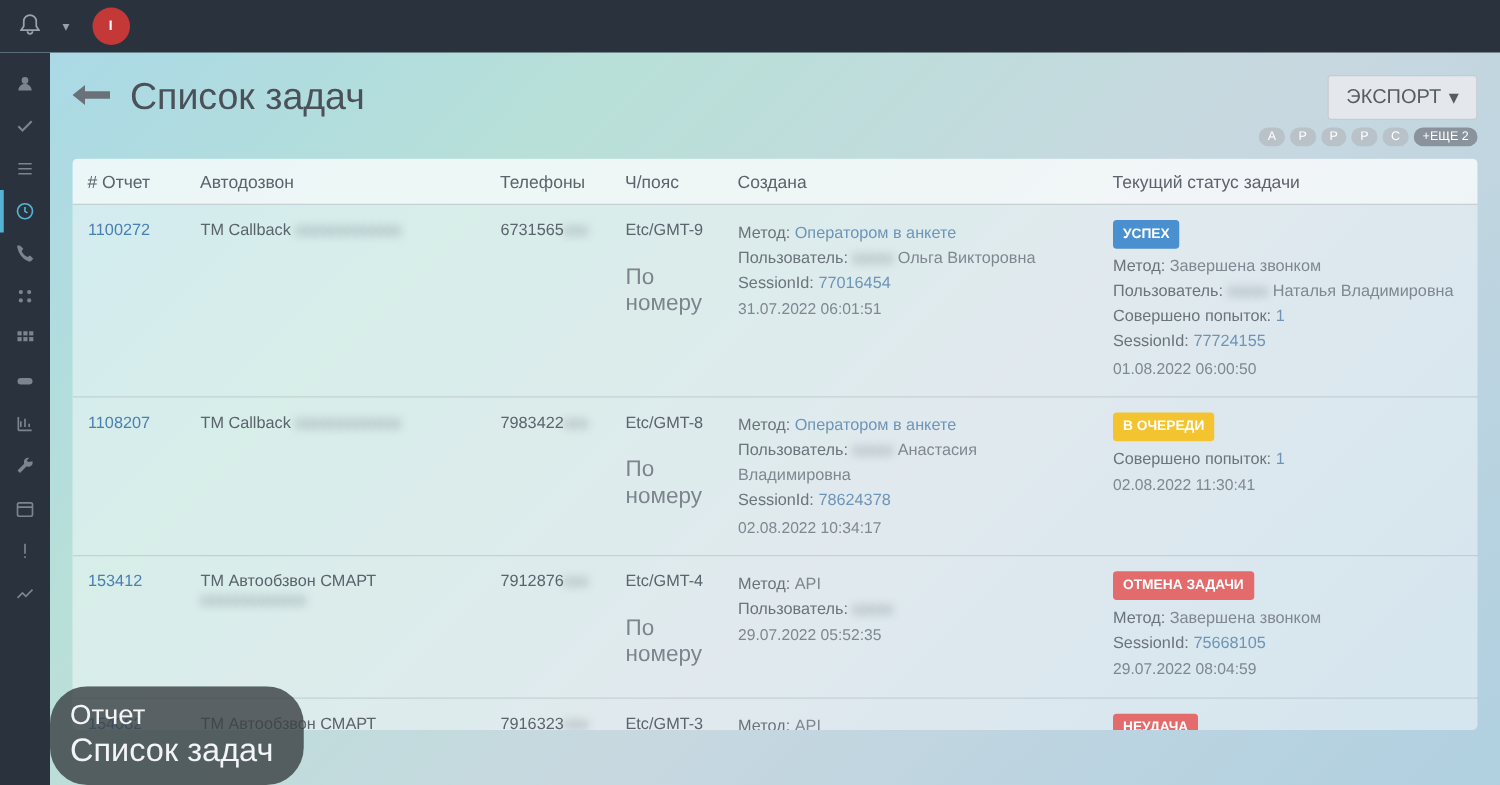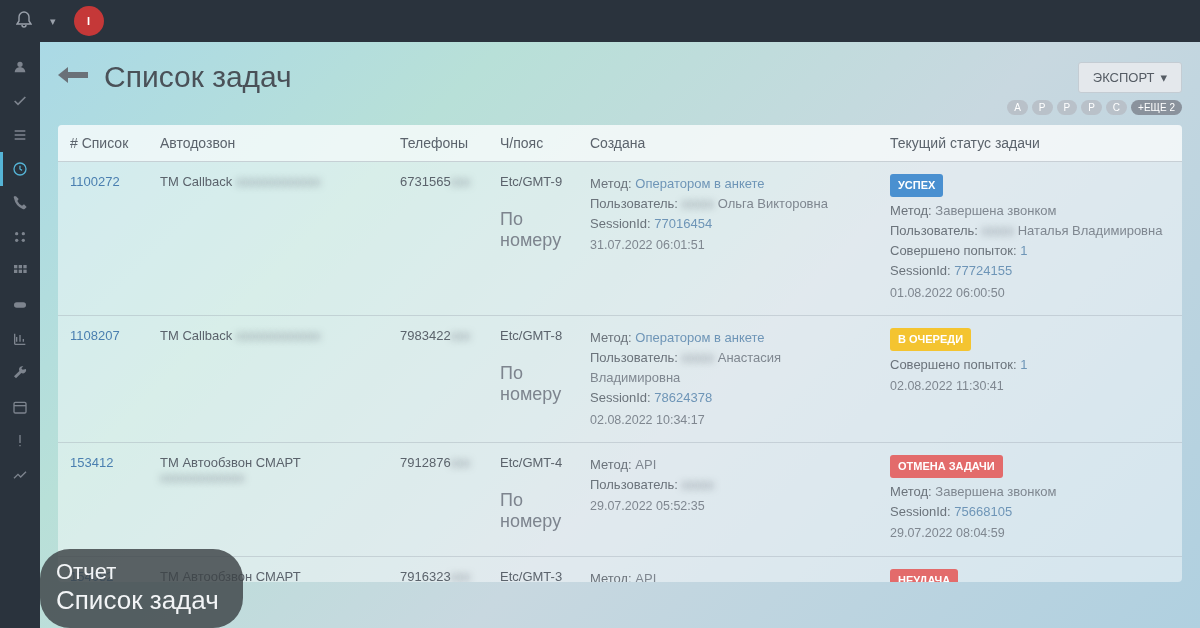--- a/index.html
+++ b/index.html
@@ -29,21 +29,21 @@
 .side-item.active { color: #55b4d6; position: relative; }
 .side-item.active::before { content:""; position:absolute; left:0; top:0; bottom:0; width:3px; background:#55b4d6; }
 .side-item svg { width: 16px; height: 16px; }
 
 .main { flex: 1; padding: 18px 18px 0 18px; overflow: hidden; position: relative; }
 .title-row { display: flex; align-items: center; justify-content: space-between; margin-bottom: 6px; }
 .title-left { display: flex; align-items: center; gap: 16px; }
 .back-icon { color: #6a7178; cursor: pointer; }
 .page-title { font-size: 30px; font-weight: 400; color: #4a5158; }
 .export-btn { background: #e4e8ec; border: 1px solid #c4ccd3; color: #555c64; padding: 7px 14px;
-  font-size: 13px; border-radius: 3px; cursor: pointer; display: flex; align-items: center; gap: 6px; }
+  font-size: 16px; border-radius: 3px; cursor: pointer; display: flex; align-items: center; gap: 6px; }
 .chips-row { display: flex; justify-content: flex-end; gap: 4px; margin: 6px 0 10px 0; }
 .chip { background: #b9c1c9; color: #fff; font-size: 10px; padding: 2px 7px; border-radius: 10px; }
 .chip.more { background: #8a929c; }
 
 .table-wrap { background: rgba(255,255,255,0.45); border-radius: 4px; overflow: hidden; }
 .thead { display: flex; background: rgba(255,255,255,0.55); color: #5b636c; font-size: 14px; font-weight: 500;
   border-bottom: 1px solid rgba(160,170,180,0.5); }
 .th, .td { padding: 10px 12px; }
 .col-id { width: 90px; }
 .col-auto { width: 240px; }
@@ -187,21 +187,21 @@
         <span class="chip">A</span>
         <span class="chip">P</span>
         <span class="chip">P</span>
         <span class="chip">P</span>
         <span class="chip">C</span>
         <span class="chip more">+ЕЩЕ 2</span>
       </div>
 
     <div class="table-wrap">
       <div class="thead">
-        <div class="th col-id"># Список</div>
+        <div class="th col-id"># Отчет</div>
         <div class="th col-auto">Автодозвон</div>
         <div class="th col-phone">Телефоны</div>
         <div class="th col-tz">Ч/пояс</div>
         <div class="th col-created">Создана</div>
         <div class="th col-status">Текущий статус задачи</div>
       </div>
       <div class="tbody" id="tbody">
           <div class="row">
             <div class="td col-id"><span class="link">1100272</span></div>
             <div class="td col-auto"><span>TM Callback</span> <span class="blur">xxxxxxxxxxxxx</span></div>

